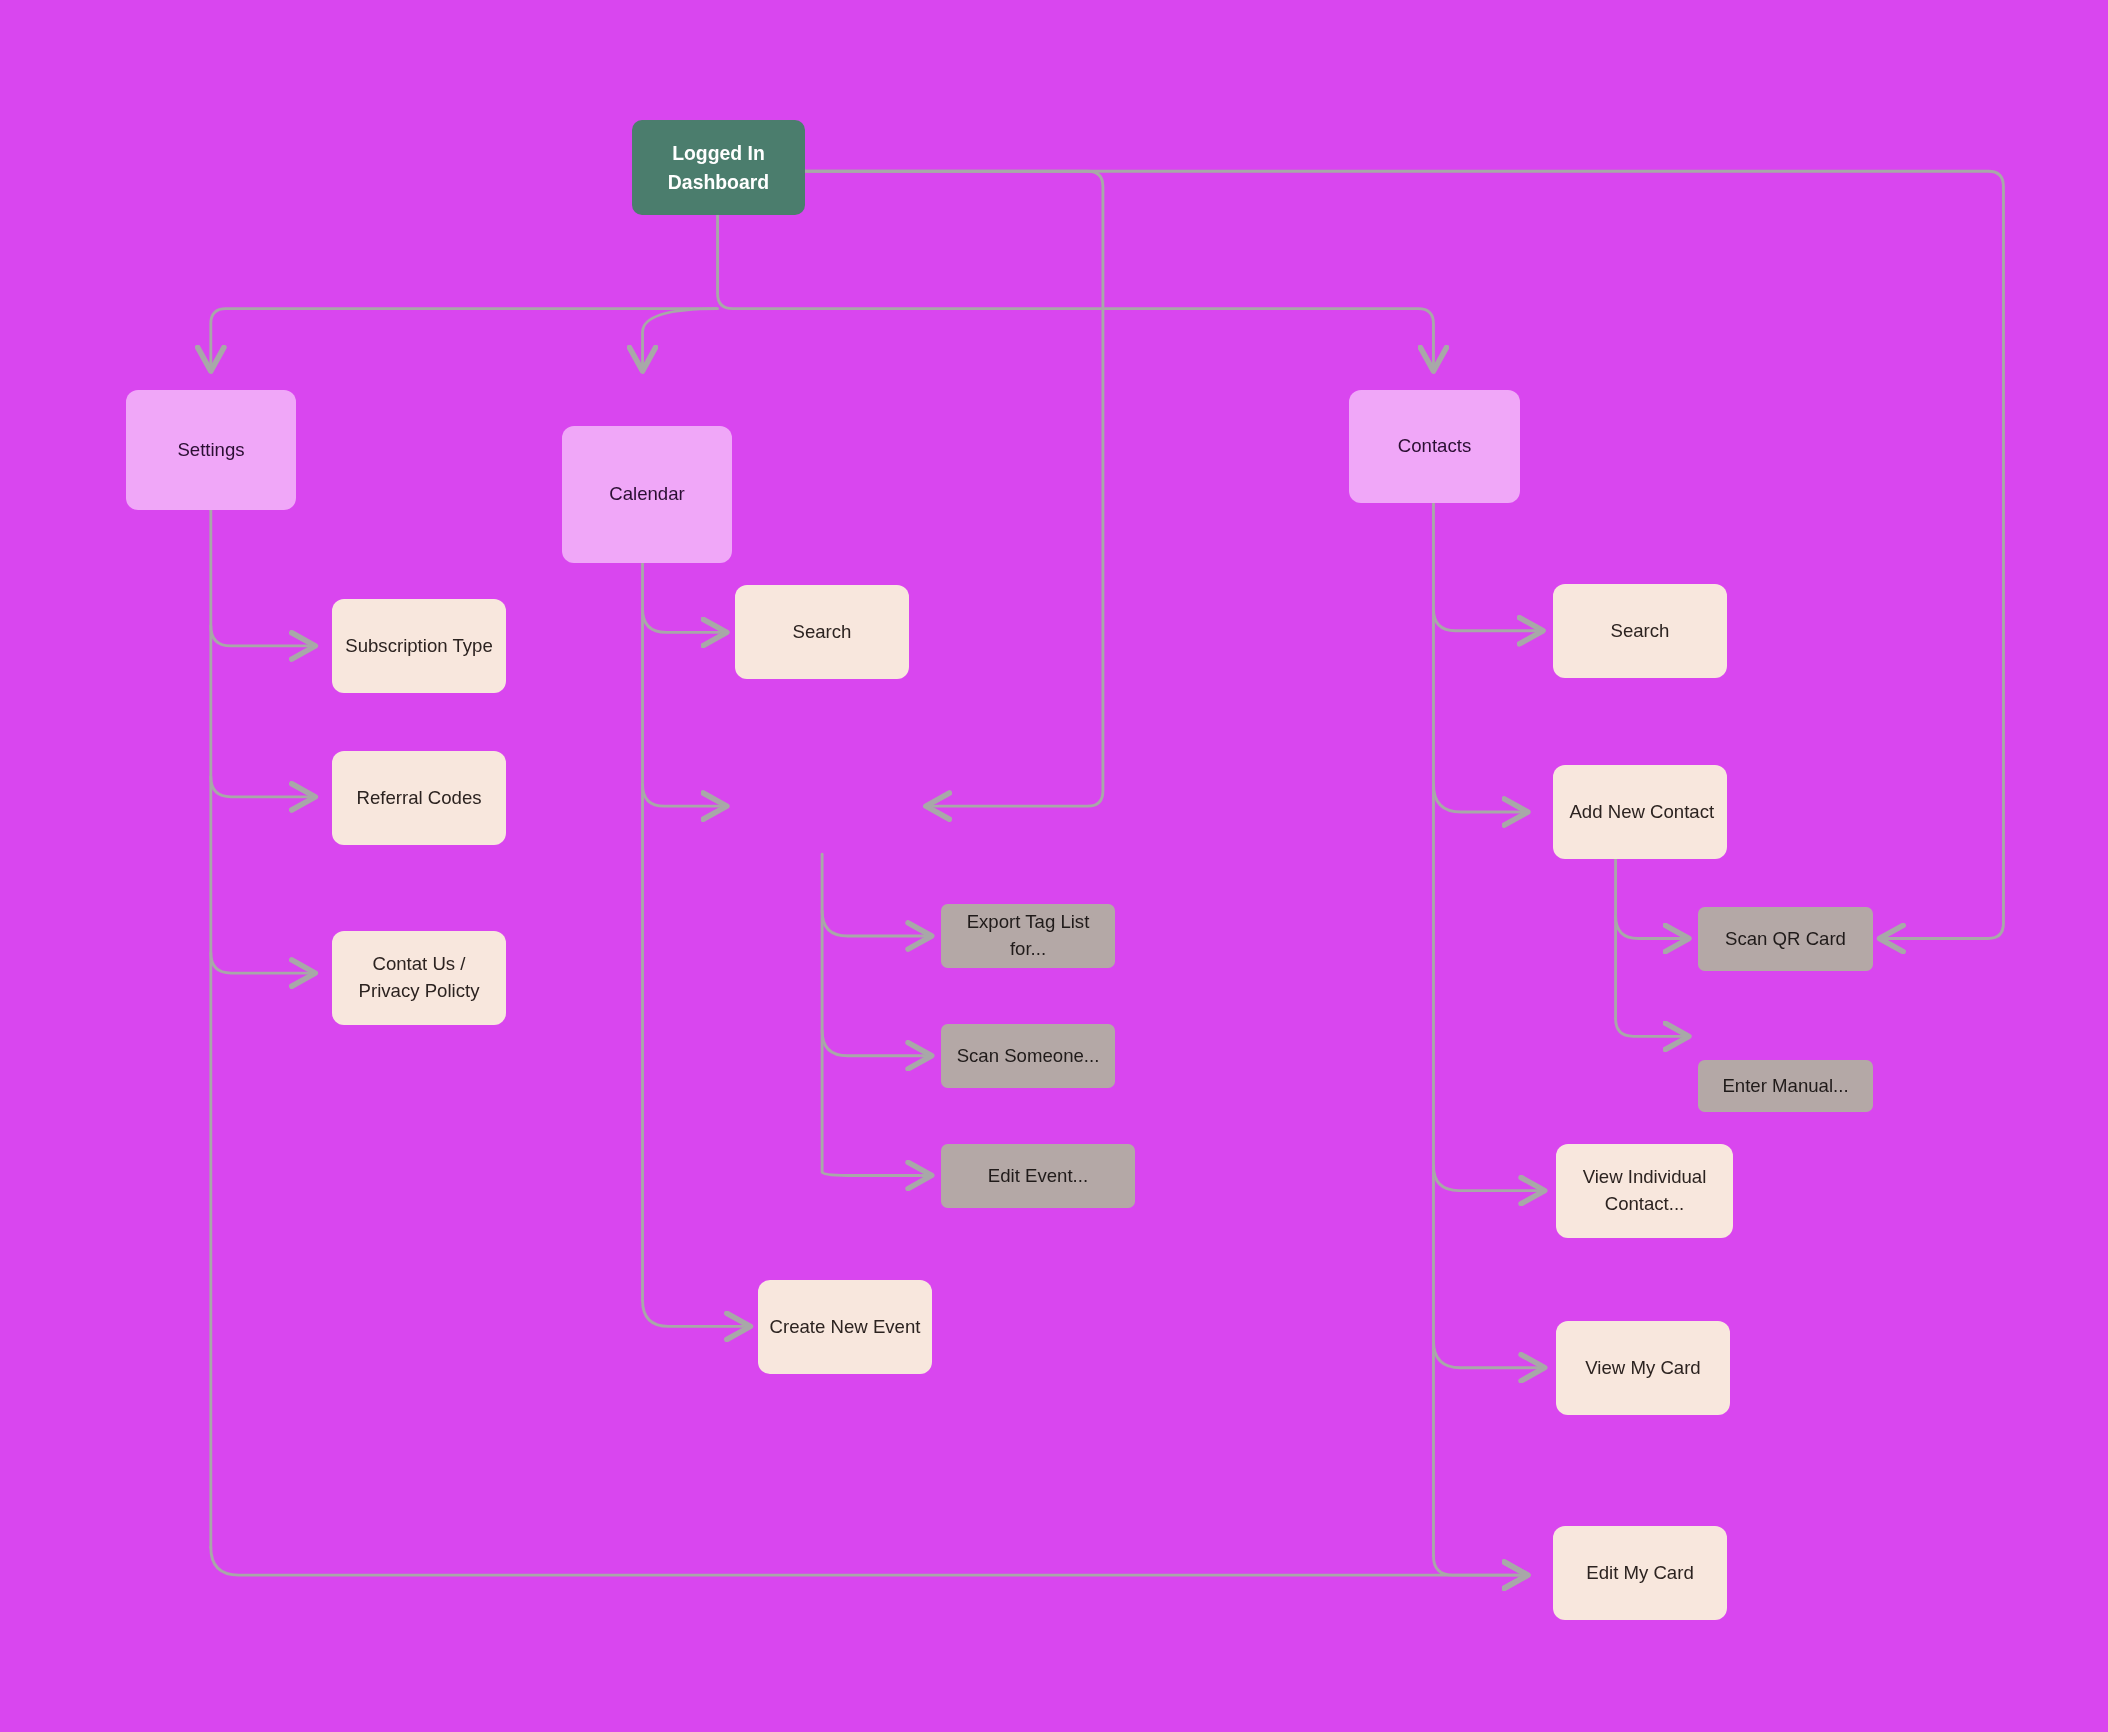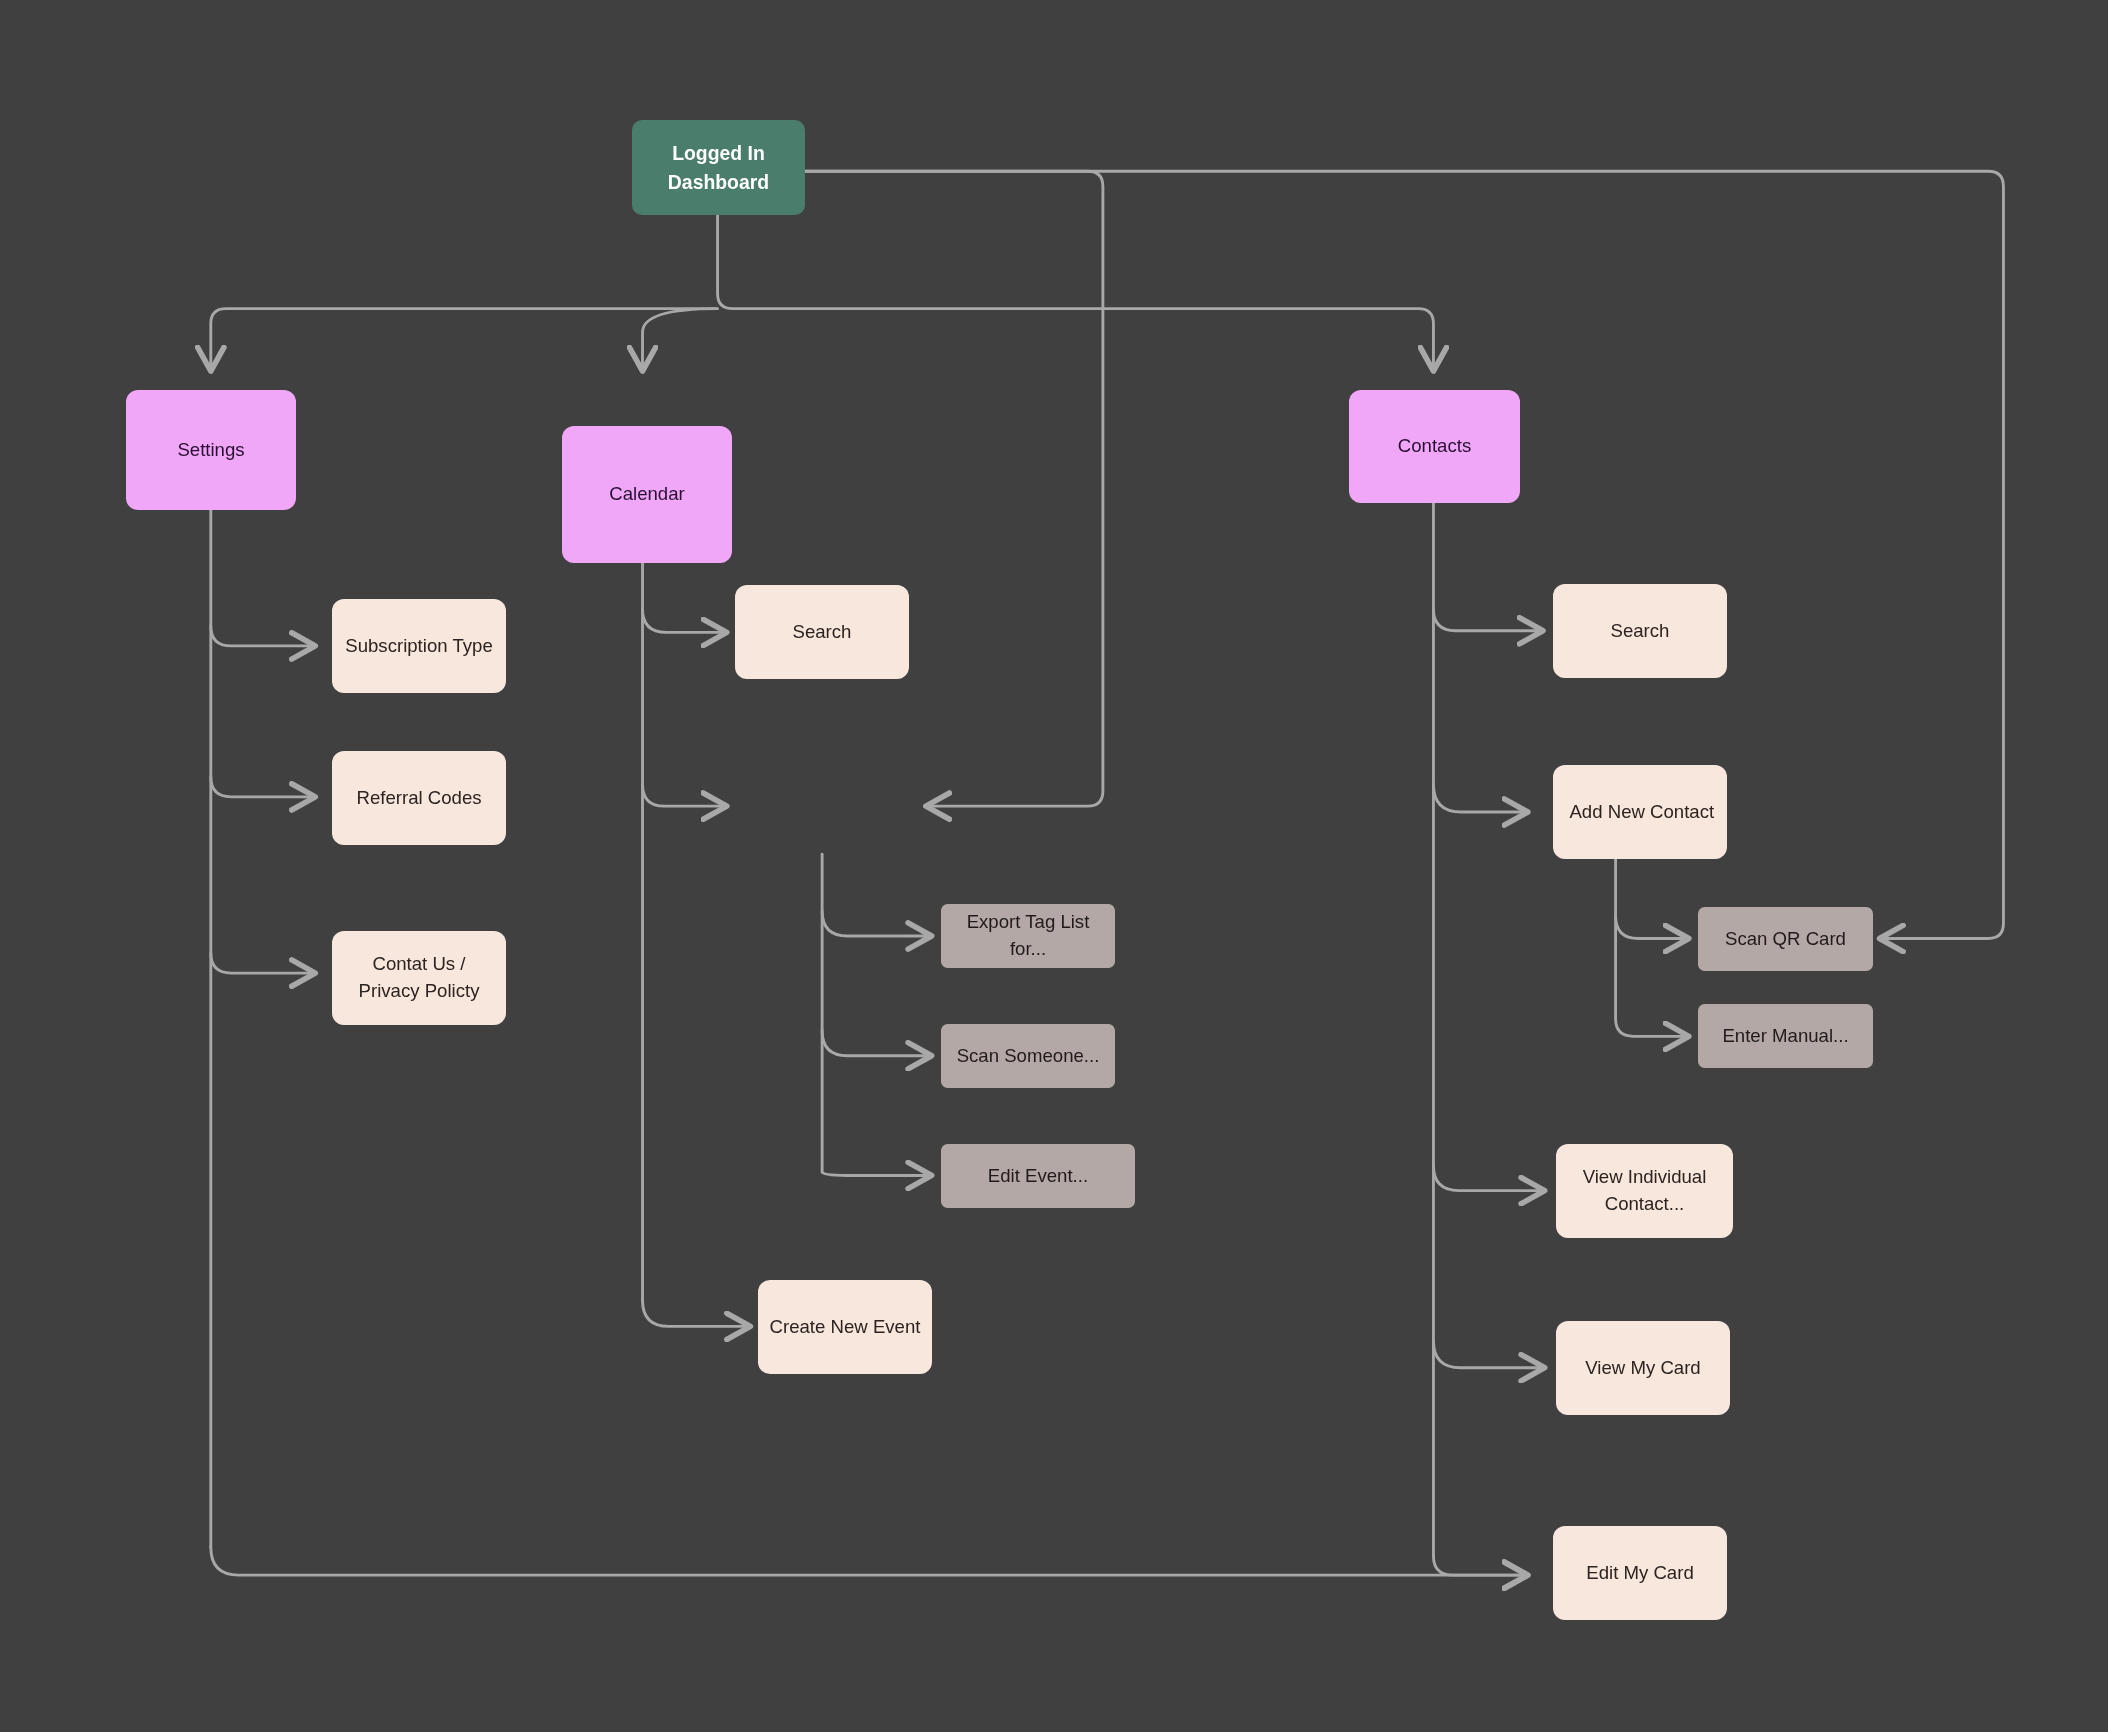--- a/index.html
+++ b/index.html
@@ -10,21 +10,21 @@
   body {
     font-family: "Liberation Sans", sans-serif;
     width: 2108px;
     height: 1732px;
     overflow: hidden;
   }
   #canvas {
     position: relative;
     width: 2108px;
     height: 1732px;
-    background: #404040;
+    background: #d946ef;
   }
   #edges {
     position: absolute;
     top: 0; left: 0;
     width: 2108px;
     height: 1732px;
   }
   .node {
     position: absolute;
     box-sizing: border-box;
@@ -174,21 +174,21 @@
   </div>
 
   <div class="node node-leaf" style="left:1553px; top:765px; width:174px; height:94px;padding-left:12px;">
     <span class="label">Add New Contact</span>
   </div>
 
   <div class="node node-action" style="left:1698px; top:907px; width:175px; height:64px;">
     <span class="label">Scan QR Card</span>
   </div>
 
-  <div class="node node-action" style="left:1698px; top:1004px; width:175px; height:64px;">
+  <div class="node node-action" style="left:1698px; top:1060px; width:175px; height:52px;">
     <span class="label">Enter Manual...</span>
   </div>
 
   <div class="node node-leaf" style="left:1556px; top:1144px; width:177px; height:94px;">
     <span class="label">View Individual
 Contact...</span>
   </div>
 
   <div class="node node-leaf" style="left:1556px; top:1321px; width:174px; height:94px;">
     <span class="label">View My Card</span>

